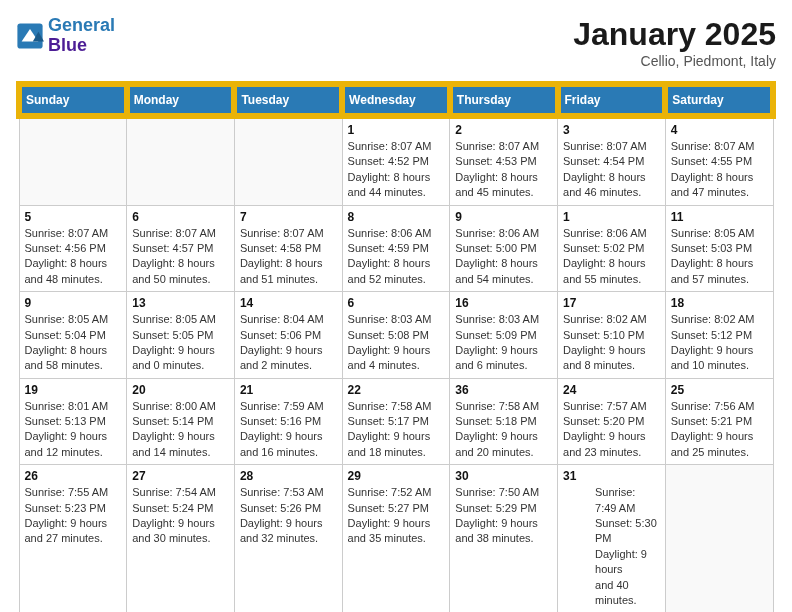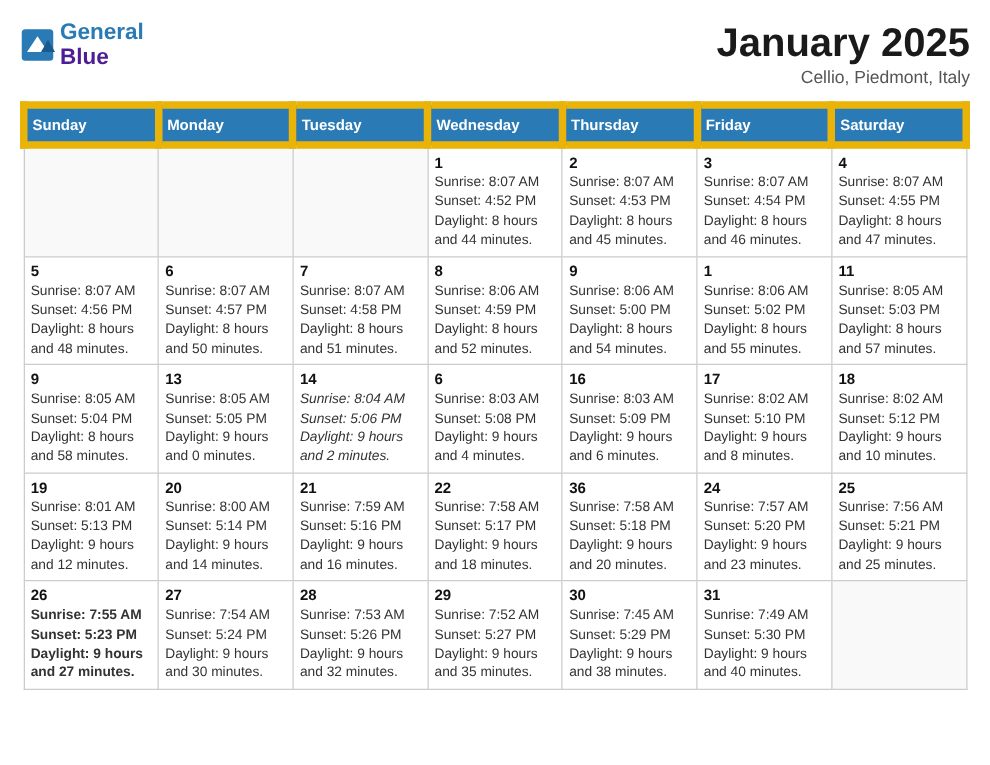--- a/index.html
+++ b/index.html
@@ -211,21 +211,21 @@
         </td>
         <td>
           <div class="day-num">13</div>
           <div class="cell-info" style="white-space: pre-line;">Sunrise: 8:05 AM
 Sunset: 5:05 PM
 Daylight: 9 hours
 and 0 minutes.</div>
         </td>
         <td>
           <div class="day-num">14</div>
-          <div class="cell-info" style="white-space: pre-line; font-style: italic;">Sunrise: 8:04 AM
+          <div class="cell-info" style="white-space: pre-line;">Sunrise: 8:04 AM
 Sunset: 5:06 PM
 Daylight: 9 hours
 and 2 minutes.</div>
         </td>
         <td>
           <div class="day-num">6</div>
           <div class="cell-info" style="white-space: pre-line;">Sunrise: 8:03 AM
 Sunset: 5:08 PM
 Daylight: 9 hours
 and 4 minutes.</div>
@@ -299,21 +299,21 @@
           <div class="day-num">25</div>
           <div class="cell-info" style="white-space: pre-line;">Sunrise: 7:56 AM
 Sunset: 5:21 PM
 Daylight: 9 hours
 and 25 minutes.</div>
         </td>
       </tr>
       <tr>
         <td>
           <div class="day-num">26</div>
-          <div class="cell-info" style="white-space: pre-line; font-weight: bold;">Sunrise: 7:55 AM
+          <div class="cell-info" style="white-space: pre-line;">Sunrise: 7:55 AM
 Sunset: 5:23 PM
 Daylight: 9 hours
 and 27 minutes.</div>
         </td>
         <td>
           <div class="day-num">27</div>
           <div class="cell-info" style="white-space: pre-line;">Sunrise: 7:54 AM
 Sunset: 5:24 PM
 Daylight: 9 hours
 and 30 minutes.</div>
@@ -327,28 +327,28 @@
         </td>
         <td>
           <div class="day-num">29</div>
           <div class="cell-info" style="white-space: pre-line;">Sunrise: 7:52 AM
 Sunset: 5:27 PM
 Daylight: 9 hours
 and 35 minutes.</div>
         </td>
         <td>
           <div class="day-num">30</div>
-          <div class="cell-info" style="white-space: pre-line;">Sunrise: 7:45 AM
+          <div class="cell-info" style="white-space: pre-line;">Sunrise: 7:50 AM
 Sunset: 5:29 PM
 Daylight: 9 hours
 and 38 minutes.</div>
         </td>
         <td>
           <div class="day-num">31</div>
-          <div class="cell-info" style="white-space: pre-line;">Sunrise: 7:49 AM
+          <div class="cell-info" style="white-space: pre-line; margin-left: 32px;">Sunrise: 7:49 AM
 Sunset: 5:30 PM
 Daylight: 9 hours
 and 40 minutes.</div>
         </td>
         <td class="cell-empty"></td>
       </tr>
     </tbody>
 </table>
 
 </body></html>

